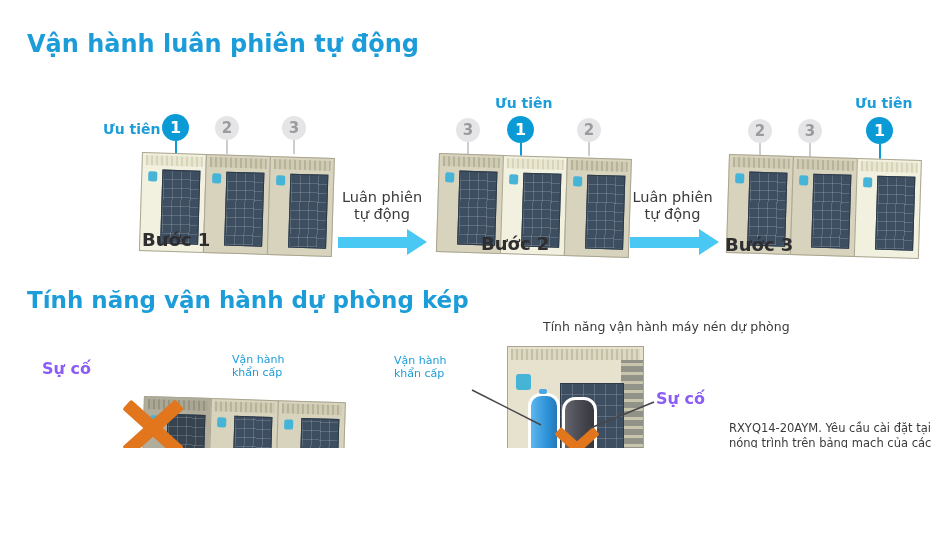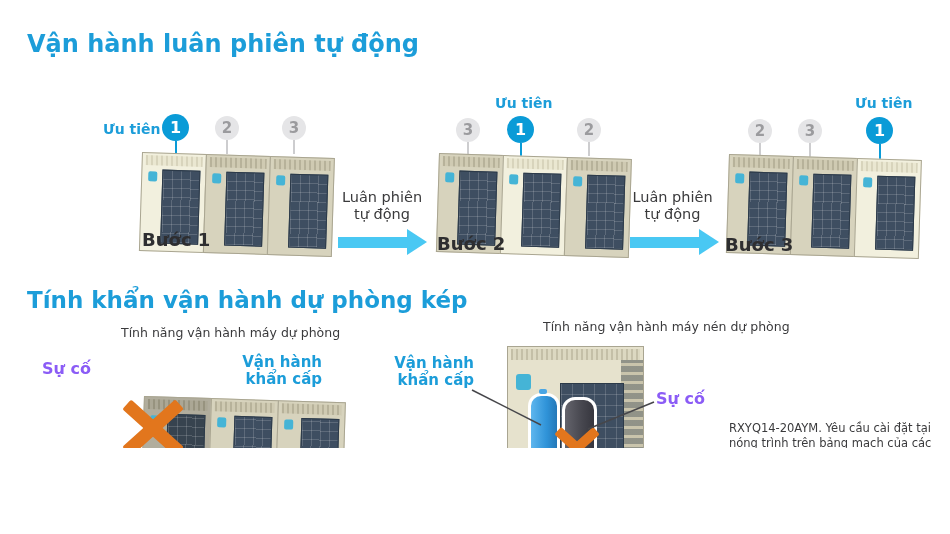--- a/index.html
+++ b/index.html
@@ -56,21 +56,21 @@
   .flow-arrow { position:absolute; width:90px; height:26px; }
   .flow-arrow .shaft { position:absolute; left:0; top:8px; width:69px; height:11px; background:#49c8f3; }
   .flow-arrow .head {
     position:absolute; left:69px; top:0; width:0; height:0;
     border-top:13px solid transparent; border-bottom:13px solid transparent; border-left:20px solid #49c8f3;
   }
   .arrow-label { position:absolute; font-size:14.5px; color:#3a3a3c; text-align:center; line-height:1.15; }
 
   
   .orange-label { position:absolute; font-size:16px; font-weight:bold; color:#8b5cf6; white-space:nowrap; }
-  .blue-label { position:absolute; font-size:15px; font-weight:bold; color:#1c9dd9; text-align:right; line-height:1.15; }
+  .blue-label { position:absolute; font-size:11px; font-weight:normal; color:#1c9dd9; text-align:left; line-height:1.15; }
 
   
   .xmark { position:absolute; }
   .xmark::before, .xmark::after {
     content:""; position:absolute; left:50%; top:50%; width:118%; height:13px;
     background:#e2761d; border-radius:2px;
   }
   .xmark::before { transform:translate(-50%,-50%) rotate(42deg); }
   .xmark::after  { transform:translate(-50%,-50%) rotate(-42deg); }
   .xmark.small::before, .xmark.small::after { height:10px; }
@@ -179,21 +179,21 @@
           <div class="cap"></div>
           <div class="logo"></div>
           <div class="grille"></div>
         </div>
       <div class="unit">
           <div class="cap"></div>
           <div class="logo"></div>
           <div class="grille"></div>
         </div>
     </div>
-    <div class="step-label" style="left:0px; top:138px;">Bước 2</div>
+    <div class="step-label" style="left:0px; top:138px;padding-left:44px;">Bước 2</div>
   </div>
 
   <div class="arrow-label" style="left:630px; top:189px; width:85px;">
     <div>Luân phiên</div>
     <div>tự động</div>
   </div>
   <div class="flow-arrow" style="left:630px; top:229px;">
     <div class="shaft"></div>
     <div class="head"></div>
   </div>
@@ -222,23 +222,22 @@
         </div>
       <div class="unit hl">
           <div class="cap"></div>
           <div class="logo"></div>
           <div class="grille"></div>
         </div>
     </div>
     <div class="step-label" style="left:0px; top:139px;">Bước 3</div>
   </div>
 
-  <div class="title2">Tính khẩn vận hành dự phòng kép</div>
-
-  <div class="subtitle" style="left:121px; top:325px;">Tính năng vận hành máy dự phòng</div>
+  <div class="title2">Tính năng vận hành dự phòng kép</div>
+
   <div class="orange-label" style="left:42px; top:359px;">Sự cố</div>
   <div class="blue-label" style="left:232px; top:354px; width:90px;">
     <div>Vận hành</div>
     <div>khẩn cấp</div>
   </div>
   <div class="units-row left-units" style="left:145px; top:396px;">
     <div class="unit fail">
         <div class="cap"></div>
         <div class="logo"></div>
         <div class="grille"></div>

